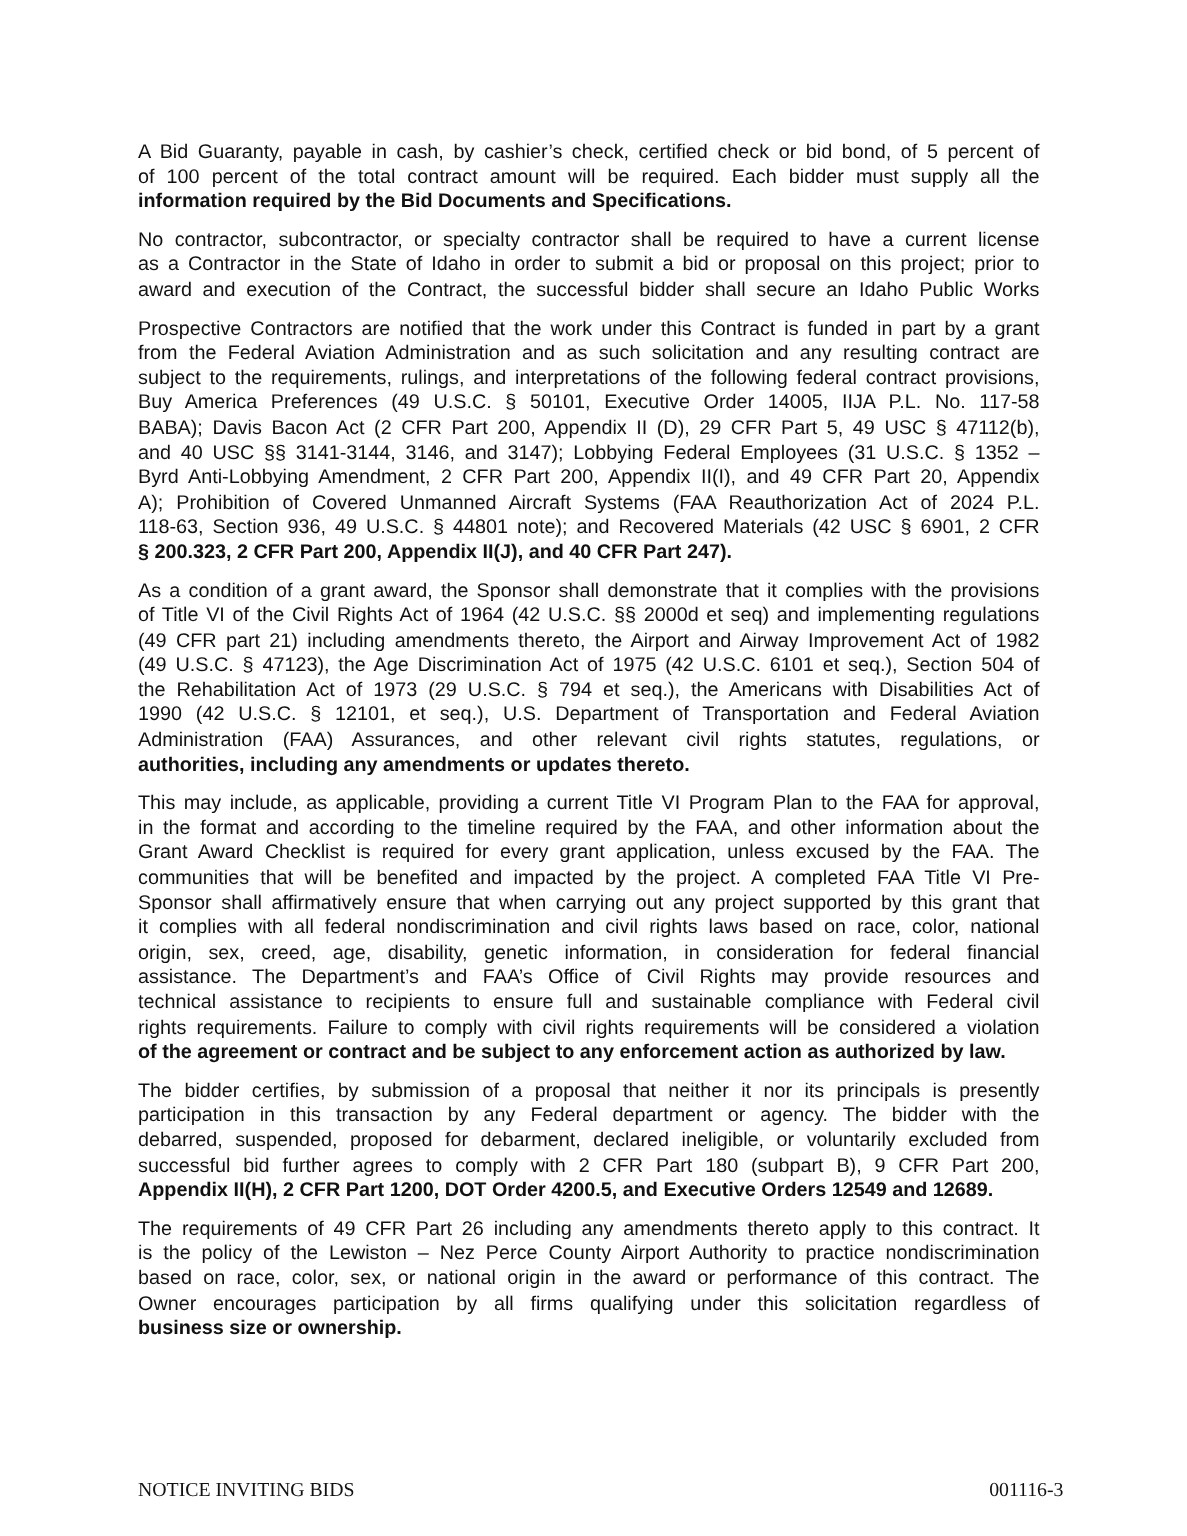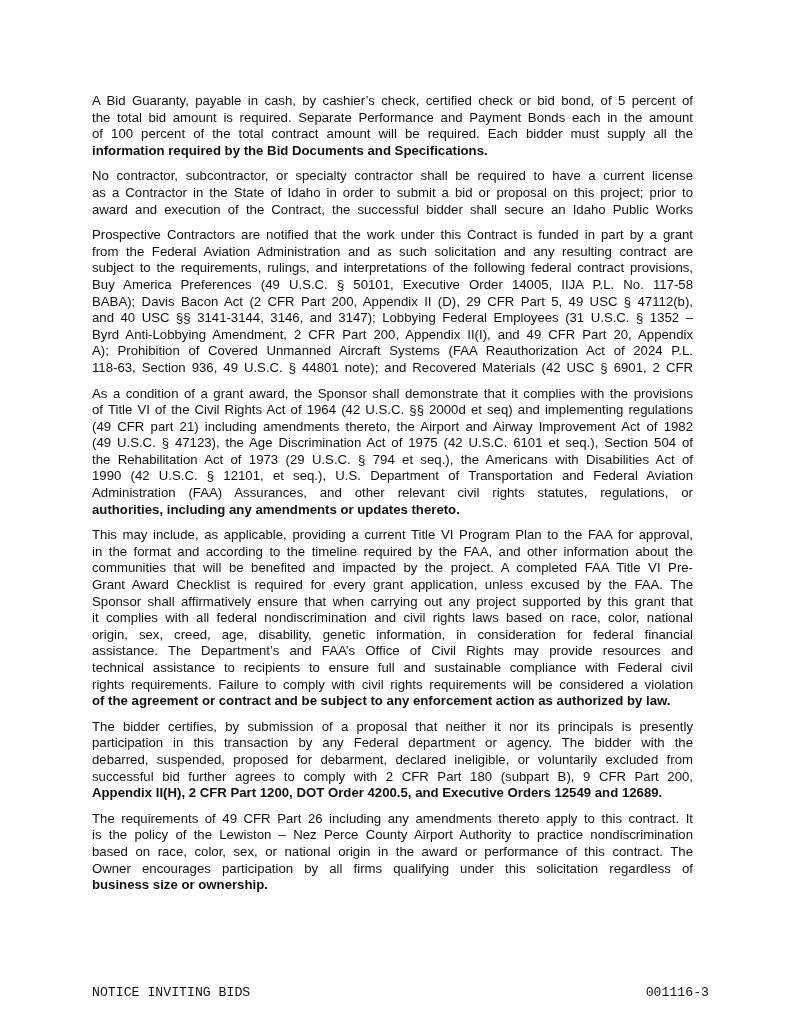--- a/index.html
+++ b/index.html
@@ -10,71 +10,71 @@
   .body-text {
     position: absolute; left: 92px; top: 93px; width: 617px;
     font-family: "Liberation Sans", sans-serif;
     font-size: 13.2px; line-height: 16.6px; color: #111111;
   }
   .para { margin: 0 16px 9px 0; }
   .line { display: block; text-align: justify; text-align-last: justify; white-space: nowrap; height: 16.6px; }
   .line.last { text-align-last: left; font-weight: bold; }
   .footer {
     position: absolute; left: 92px; top: 985px; width: 617px;
-    font-family: Liberation Mono, monospace; font-size: 13.2px; color: #111111;
+    font-family: Liberation Serif, serif; font-size: 13.2px; color: #111111;
     display: flex; justify-content: space-between;
   }
 </style>
 </head>
 <body>
 
 <div class="page">
   <div class="body-text">
 
     <p class="para">
       <span class="line">A Bid Guaranty, payable in cash, by cashier’s check, certified check or bid bond, of 5 percent of</span>
-      <span class="line">the total bid amount is required. Separate Performance and Payment Bonds each in the amount</span>
       <span class="line">of 100 percent of the total contract amount will be required. Each bidder must supply all the</span>
       <span class="line last">information required by the Bid Documents and Specifications.</span>
     </p>
 
     <p class="para">
       <span class="line">No contractor, subcontractor, or specialty contractor shall be required to have a current license</span>
       <span class="line">as a Contractor in the State of Idaho in order to submit a bid or proposal on this project; prior to</span>
       <span class="line">award and execution of the Contract, the successful bidder shall secure an Idaho Public Works</span>
     </p>
 
     <p class="para">
       <span class="line">Prospective Contractors are notified that the work under this Contract is funded in part by a grant</span>
       <span class="line">from the Federal Aviation Administration and as such solicitation and any resulting contract are</span>
       <span class="line">subject to the requirements, rulings, and interpretations of the following federal contract provisions,</span>
       <span class="line">Buy America Preferences (49 U.S.C. § 50101, Executive Order 14005, IIJA P.L. No. 117-58</span>
       <span class="line">BABA); Davis Bacon Act (2 CFR Part 200, Appendix II (D), 29 CFR Part 5, 49 USC § 47112(b),</span>
       <span class="line">and 40 USC §§ 3141-3144, 3146, and 3147); Lobbying Federal Employees (31 U.S.C. § 1352 –</span>
       <span class="line">Byrd Anti-Lobbying Amendment, 2 CFR Part 200, Appendix II(I), and 49 CFR Part 20, Appendix</span>
       <span class="line">A); Prohibition of Covered Unmanned Aircraft Systems (FAA Reauthorization Act of 2024 P.L.</span>
       <span class="line">118-63, Section 936, 49 U.S.C. § 44801 note); and Recovered Materials (42 USC § 6901, 2 CFR</span>
+      <span class="line last">§ 200.323, 2 CFR Part 200, Appendix II(J), and 40 CFR Part 247).</span>
     </p>
 
     <p class="para">
       <span class="line">As a condition of a grant award, the Sponsor shall demonstrate that it complies with the provisions</span>
       <span class="line">of Title VI of the Civil Rights Act of 1964 (42 U.S.C. §§ 2000d et seq) and implementing regulations</span>
       <span class="line">(49 CFR part 21) including amendments thereto, the Airport and Airway Improvement Act of 1982</span>
       <span class="line">(49 U.S.C. § 47123), the Age Discrimination Act of 1975 (42 U.S.C. 6101 et seq.), Section 504 of</span>
       <span class="line">the Rehabilitation Act of 1973 (29 U.S.C. § 794 et seq.), the Americans with Disabilities Act of</span>
       <span class="line">1990 (42 U.S.C. § 12101, et seq.), U.S. Department of Transportation and Federal Aviation</span>
       <span class="line">Administration (FAA) Assurances, and other relevant civil rights statutes, regulations, or</span>
       <span class="line last">authorities, including any amendments or updates thereto.</span>
     </p>
 
     <p class="para">
       <span class="line">This may include, as applicable, providing a current Title VI Program Plan to the FAA for approval,</span>
       <span class="line">in the format and according to the timeline required by the FAA, and other information about the</span>
+      <span class="line">Grant Award Checklist is required for every grant application, unless excused by the FAA. The</span>
       <span class="line">communities that will be benefited and impacted by the project. A completed FAA Title VI Pre-</span>
-      <span class="line">Grant Award Checklist is required for every grant application, unless excused by the FAA. The</span>
       <span class="line">Sponsor shall affirmatively ensure that when carrying out any project supported by this grant that</span>
       <span class="line">it complies with all federal nondiscrimination and civil rights laws based on race, color, national</span>
       <span class="line">origin, sex, creed, age, disability, genetic information, in consideration for federal financial</span>
       <span class="line">assistance. The Department’s and FAA’s Office of Civil Rights may provide resources and</span>
       <span class="line">technical assistance to recipients to ensure full and sustainable compliance with Federal civil</span>
       <span class="line">rights requirements. Failure to comply with civil rights requirements will be considered a violation</span>
       <span class="line last">of the agreement or contract and be subject to any enforcement action as authorized by law.</span>
     </p>
 
     <p class="para">

